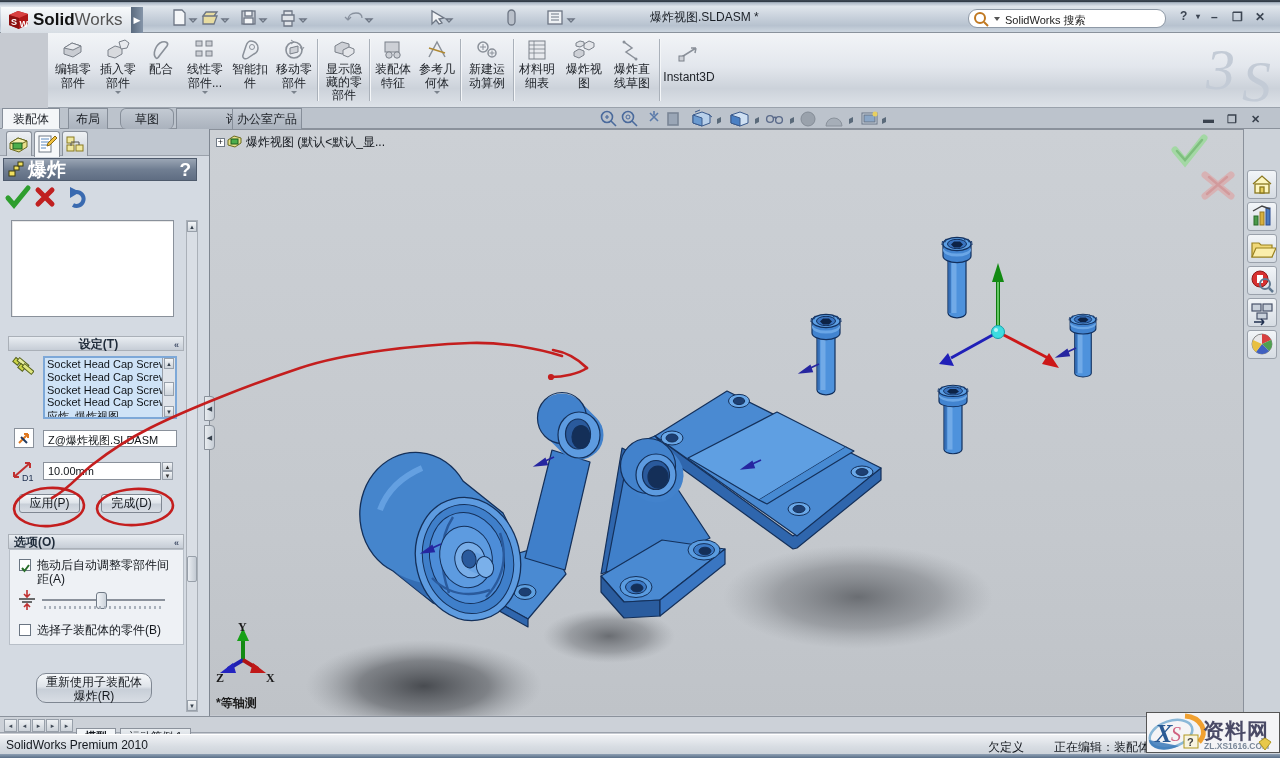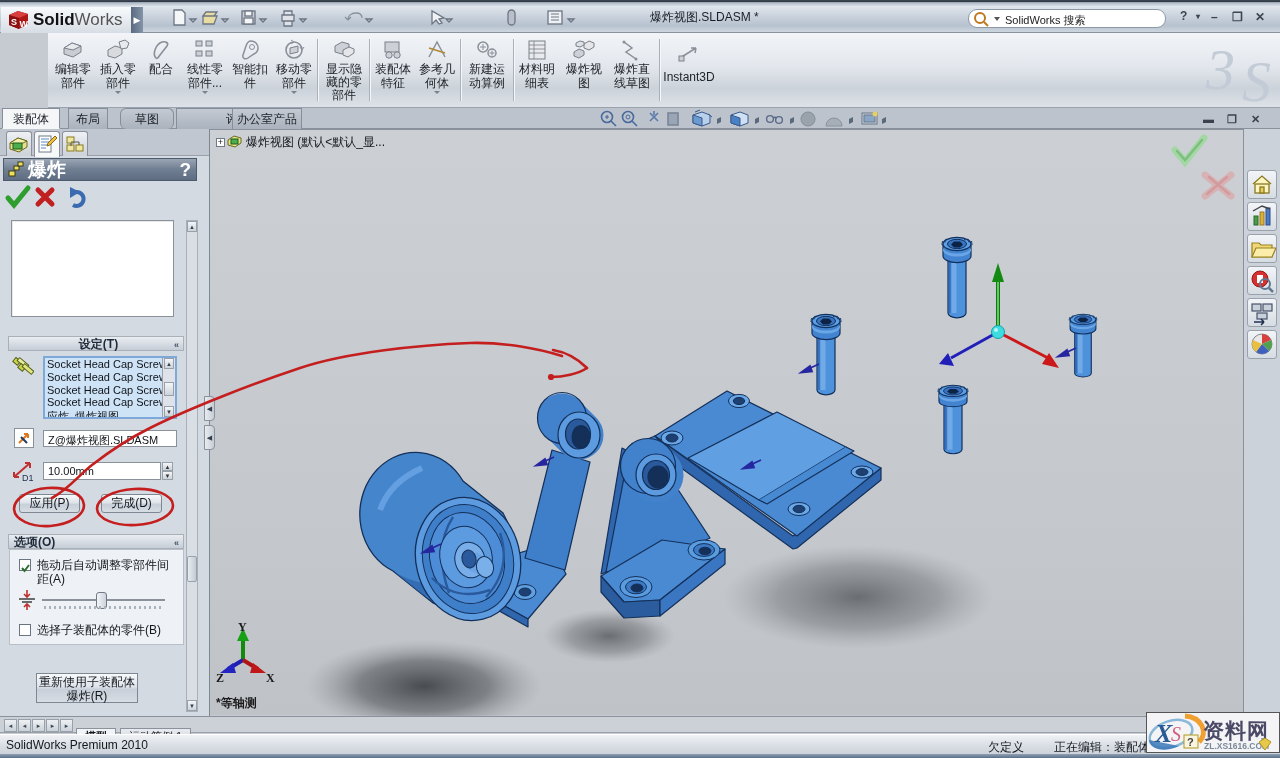--- a/index.html
+++ b/index.html
@@ -71,22 +71,22 @@
 
 .field { position:absolute; background:#fff; border:1px solid #8a919b; font-size:11px; color:#101418; padding:2px 0 0 4px; }
 .spin { position:absolute; width:11px; height:9px; background:linear-gradient(#f4f6f8,#ccd2d9); border:1px solid #98a0aa; font-size:6px; line-height:8px; text-align:center; color:#333; }
 
 .pbtn { position:absolute; height:19px; background:linear-gradient(#f7f9fb,#dfe4ea 45%,#c8cfd8 55%,#d8dde4); border:1px solid #7f8792; border-radius:3px;
   font-size:12px; color:#14181e; text-align:center; line-height:17px; }
 
 .ckbox { position:absolute; width:12px; height:12px; background:#fff; border:1px solid #6a7582; }
 .cklbl { position:absolute; font-size:12px; color:#14181e; line-height:14px; }
 
-#bigbtn { position:absolute; left:36px; top:544px; width:102px; height:30px;
-  background:linear-gradient(#f7f9fb,#dfe4ea 45%,#c8cfd8 55%,#d8dde4); border:1px solid #7f8792; border-radius:0;
+#bigbtn { position:absolute; left:36px; top:544px; width:116px; height:30px;
+  background:linear-gradient(#f7f9fb,#dfe4ea 45%,#c8cfd8 55%,#d8dde4); border:1px solid #7f8792; border-radius:10px;
   font-size:12px; color:#14181e; text-align:center; line-height:14px; padding-top:1px; }
 
 
 #viewport { position:absolute; left:210px; top:129px; width:1033px; height:586px;
   background:linear-gradient(#ccd0d5, #c4c8cd 70%, #bfc3c8);
   border-top:1px solid #8a919b; }
 #ftree { position:absolute; left:6px; top:4px; font-size:12px; color:#14181e; }
 
 
 #rstrip { position:absolute; left:1243px; top:129px; width:37px; height:587px; background:#ccd2d9; border-left:1px solid #8a919b; }

